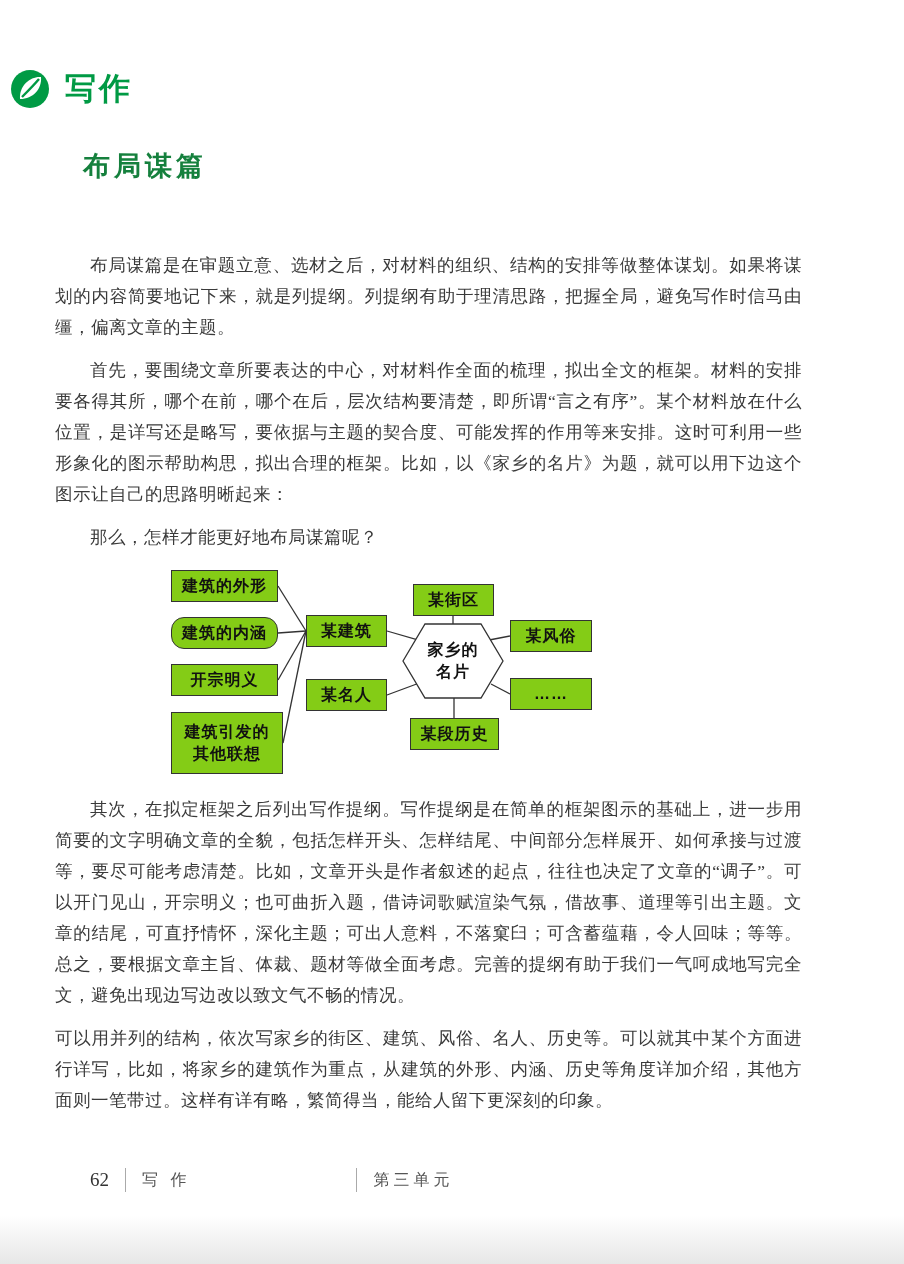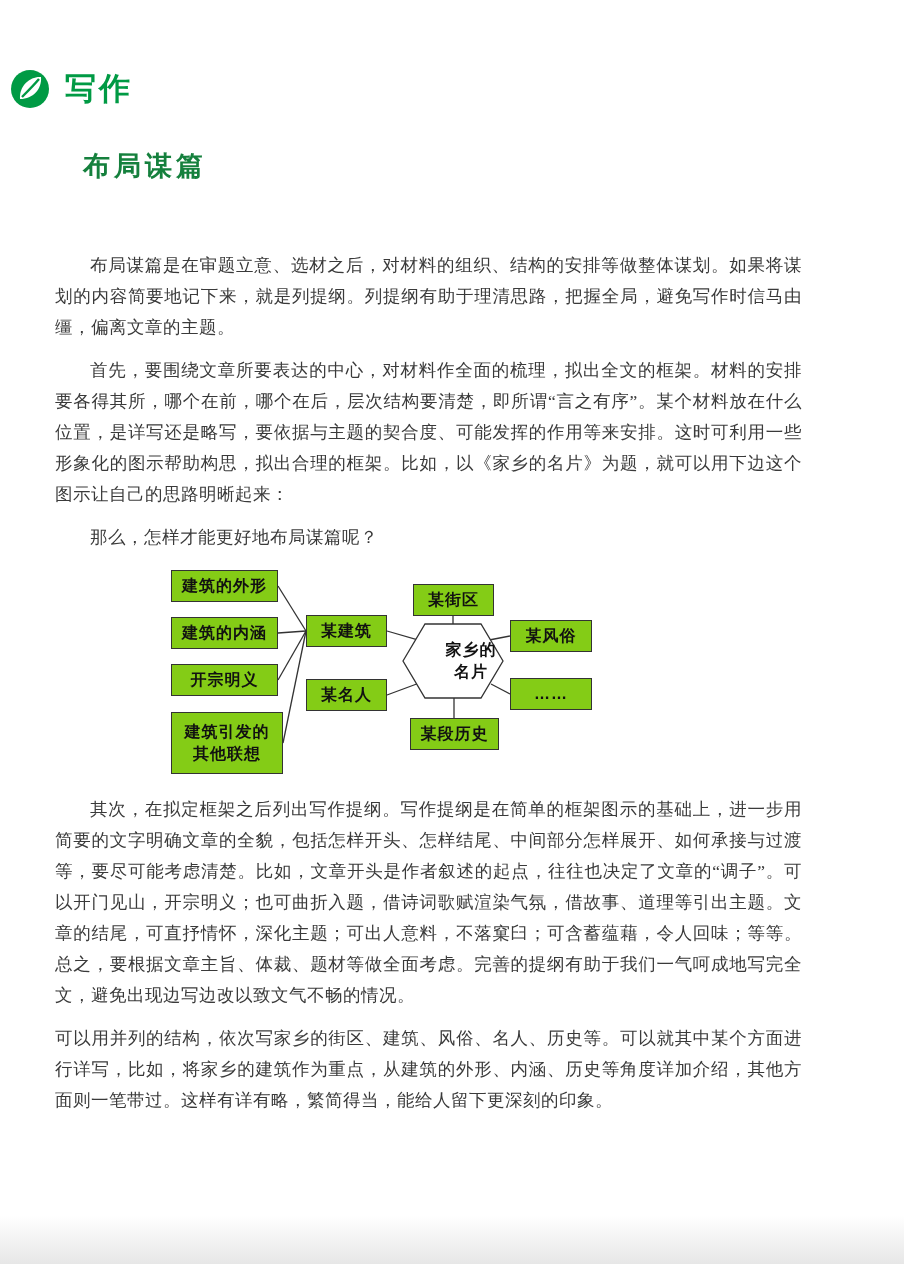--- a/index.html
+++ b/index.html
@@ -28,21 +28,21 @@
   .diagram { position: relative; width: 724px; height: 215px; margin: 8px 0 14px 0; }
   .diagram svg.lines { position: absolute; left: 0; top: 0; width: 724px; height: 215px; }
   .dbox {
     position: absolute; border: 1.3px solid #333; background: #84cc16;
     display: flex; align-items: center; justify-content: center;
     font-family: "Liberation Sans", sans-serif; font-weight: bold;
     font-size: 16px; color: #111; text-align: center; white-space: pre-line;
     line-height: 22px; letter-spacing: 1px;
   }
   .hex-label {
-    position: absolute; left: 378px; top: 59px; width: 100px; height: 74px;
+    position: absolute; left: 360px; top: 59px; width: 100px; height: 74px;
     display: flex; align-items: center; justify-content: center;
     font-family: Liberation Sans, sans-serif; font-weight: bold;
     font-size: 16px; color: #111; text-align: center; white-space: pre-line;
     line-height: 22px; letter-spacing: 1px;
   }
   .footer {
     position: absolute; left: 90px; right: 90px; top: 1168px;
     display: flex; align-items: center;
     font-family: "Liberation Sans", sans-serif; color: #555;
   }
@@ -88,35 +88,43 @@
         <line x1="344" y1="130" x2="379" y2="117"></line>
         <line x1="410" y1="39" x2="410" y2="59"></line>
         <line x1="467" y1="71" x2="441" y2="76"></line>
         <line x1="467" y1="129" x2="448" y2="119"></line>
         <line x1="411" y1="153" x2="411" y2="133"></line>
       </g>
       <polygon points="360,96 382,59 438,59 460,96 438,133 382,133" fill="#ffffff" stroke="#333" stroke-width="1.3"></polygon>
     </svg>
 
     <div class="dbox" style="left:128px; top:5px;   width:107px; height:32px;">建筑的外形</div>
-    <div class="dbox" style="left:128px; top:52px;  width:107px; height:32px;">建筑的内涵</div>
+    <div class="dbox" style="left:128px; top:52px;  width:107px; height:32px;border-radius:13px;">建筑的内涵</div>
     <div class="dbox" style="left:128px; top:99px;  width:107px; height:32px;">开宗明义</div>
     <div class="dbox" style="left:128px; top:147px; width:112px; height:62px;">建筑引发的
 其他联想</div>
 
     <div class="dbox" style="left:263px; top:50px;  width:81px; height:32px;">某建筑</div>
     <div class="dbox" style="left:263px; top:114px; width:81px; height:32px;">某名人</div>
 
     <div class="hex-label">家乡的
 名片</div>
 
     <div class="dbox" style="left:370px; top:7px;   width:81px; height:32px;margin-top:12px;">某街区</div>
     <div class="dbox" style="left:467px; top:55px;  width:82px; height:32px;">某风俗</div>
     <div class="dbox" style="left:467px; top:113px; width:82px; height:32px;">……</div>
     <div class="dbox" style="left:367px; top:153px; width:89px; height:32px;">某段历史</div>
   </div>
 
   <p class="body indent">其次，在拟定框架之后列出写作提纲。写作提纲是在简单的框架图示的基础上，进一步用简要的文字明确文章的全貌，包括怎样开头、怎样结尾、中间部分怎样展开、如何承接与过渡等，要尽可能考虑清楚。比如，文章开头是作者叙述的起点，往往也决定了文章的“调子”。可以开门见山，开宗明义；也可曲折入题，借诗词歌赋渲染气氛，借故事、道理等引出主题。文章的结尾，可直抒情怀，深化主题；可出人意料，不落窠臼；可含蓄蕴藉，令人回味；等等。总之，要根据文章主旨、体裁、题材等做全面考虑。完善的提纲有助于我们一气呵成地写完全文，避免出现边写边改以致文气不畅的情况。</p>
   <p class="body">可以用并列的结构，依次写家乡的街区、建筑、风俗、名人、历史等。可以就其中某个方面进行详写，比如，将家乡的建筑作为重点，从建筑的外形、内涵、历史等角度详加介绍，其他方面则一笔带过。这样有详有略，繁简得当，能给人留下更深刻的印象。</p>
 
+  <footer class="footer">
+    <span class="page-number">62</span>
+    <span class="footer-divider"></span>
+    <span class="footer-section">写 作</span>
+    <span class="footer-gap"></span>
+    <span class="footer-divider"></span>
+    <span class="footer-section">第三单元</span>
+  </footer>
 
   <div class="bottom-shade"></div>
 </div>
 
 </body></html>

